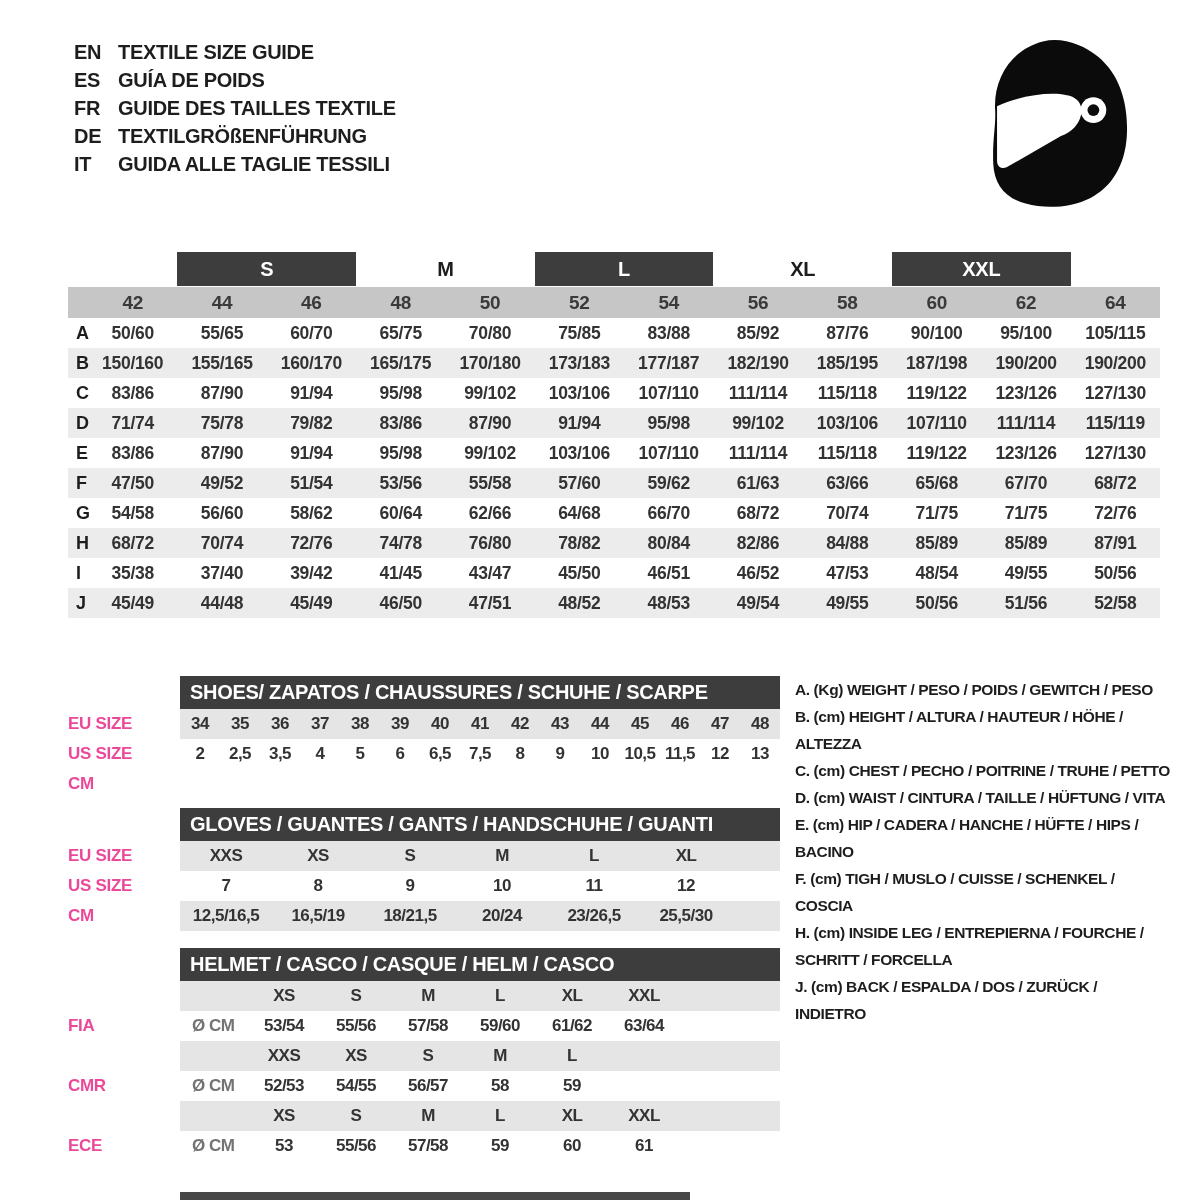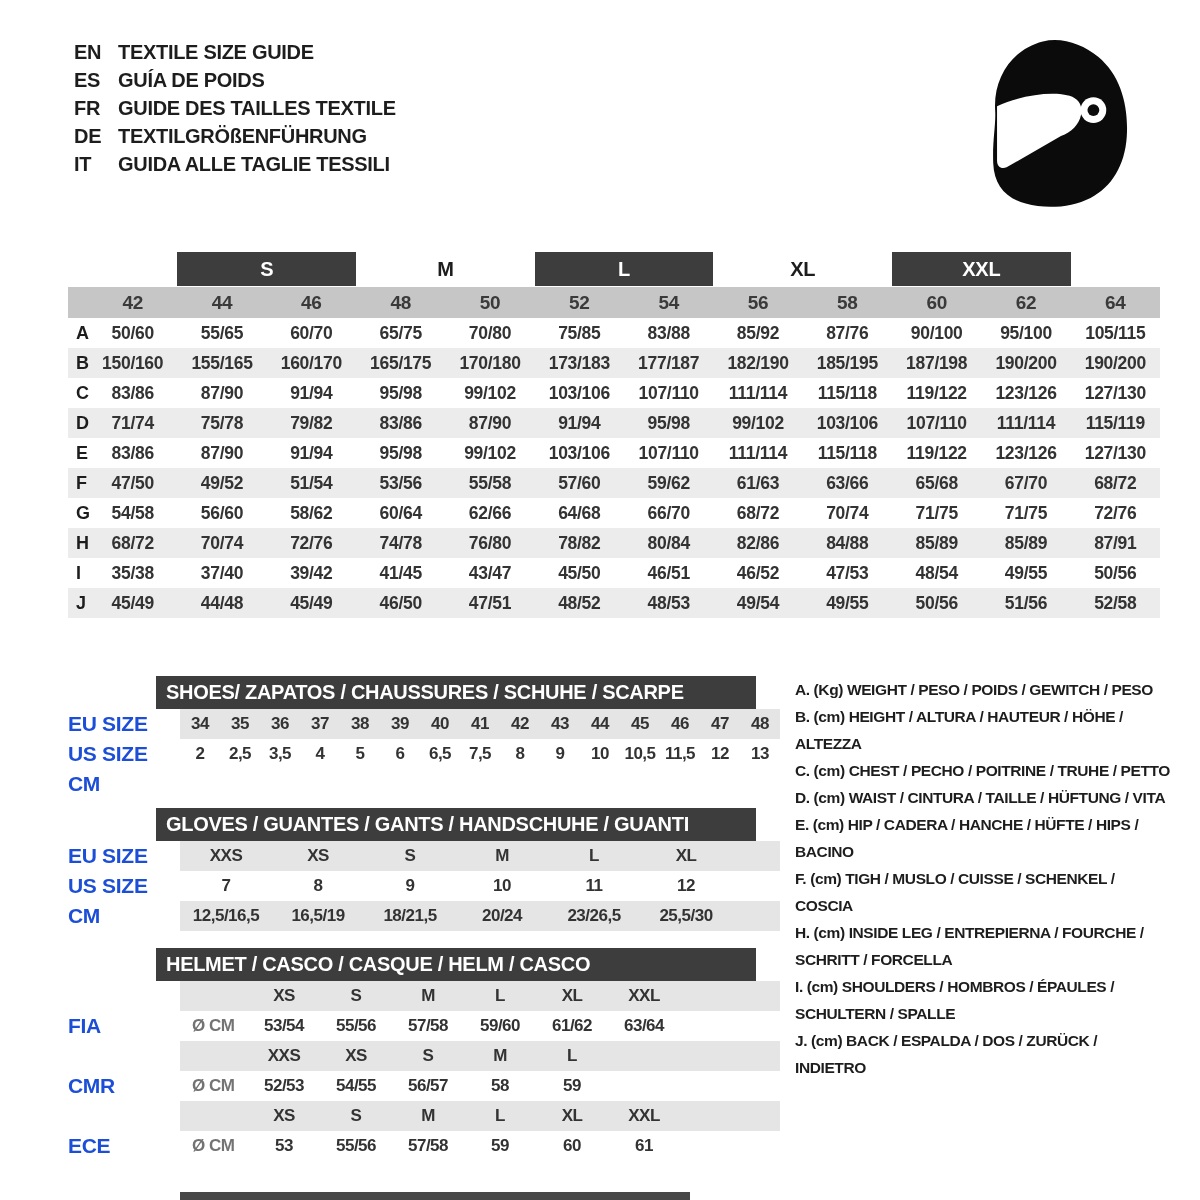--- a/index.html
+++ b/index.html
@@ -23,25 +23,25 @@
   .group-cell.boxed{background:#3d3d3d;color:#ffffff;}
   .size-header-row{height:31px;background:#c6c6c6;align-items:center;margin-top:1px;}
   .size-header-cell{text-align:center;font-size:19px;color:#3a3a3a;}
   .data-row{height:30px;align-items:center;}
   .data-row.striped{background:#ececec;}
   .row-letter{font-size:18px;padding-left:8px;color:#1d1d1d;}
   .data-cell{text-align:center;font-size:17.5px;color:#333333;}
 
   
   .sub-table{position:absolute;left:68px;width:712px;}
-  .sub-header{margin-left:88px;width:600px;height:33px;background:#3d3d3d;color:#ffffff;
+  .sub-header{margin-left:112px;width:600px;height:33px;background:#3d3d3d;color:#ffffff;
               display:flex;align-items:center;padding-left:10px;box-sizing:border-box;
               font-size:20px;white-space:nowrap;}
   .sub-row{display:flex;height:30px;}
-  .sub-row-label{width:112px;display:flex;align-items:center;font-size:21px;color:#1d4ed8;}
+  .sub-row-label{width:112px;display:flex;align-items:center;font-size:17px;color:#ec4899;}
   .sub-row-values{width:600px;display:grid;align-items:center;}
   .sub-row-values.striped{background:#e5e5e5;}
   .cols15{grid-template-columns:repeat(15,40px);}
   .cols6{grid-template-columns:repeat(6,92px) 1fr;}
   .colsHelm{grid-template-columns:68px repeat(6,72px) 1fr;}
   .sub-cell{text-align:center;font-size:17px;color:#333333;letter-spacing:-0.5px;}
   .sub-cell.prefix{text-align:left;padding-left:12px;color:#737373;}
 
   
   .legend{position:absolute;left:795px;top:676px;width:375px;}
@@ -441,19 +441,18 @@
   </div>
 
   <div class="legend">
       <div class="legend-item">A. (Kg) WEIGHT / PESO / POIDS / GEWITCH / PESO</div>
       <div class="legend-item">B. (cm) HEIGHT / ALTURA / HAUTEUR / HÖHE / ALTEZZA</div>
       <div class="legend-item">C. (cm) CHEST / PECHO / POITRINE / TRUHE / PETTO</div>
       <div class="legend-item">D. (cm) WAIST / CINTURA / TAILLE / HÜFTUNG / VITA</div>
       <div class="legend-item">E. (cm) HIP / CADERA / HANCHE / HÜFTE / HIPS / BACINO</div>
       <div class="legend-item">F. (cm) TIGH / MUSLO / CUISSE / SCHENKEL / COSCIA</div>
       <div class="legend-item">H. (cm) INSIDE LEG / ENTREPIERNA / FOURCHE / SCHRITT / FORCELLA</div>
-      <div class="legend-item">I. (cm) SHOULDERS / HOMBROS / ÉPAULES / SCHULTERN / SPALLE</div>
       <div class="legend-item">J. (cm) BACK / ESPALDA / DOS / ZURÜCK / INDIETRO</div>
     </div>
 
   <div class="bottom-cut"></div>
 
 </div>
 
 </body></html>

